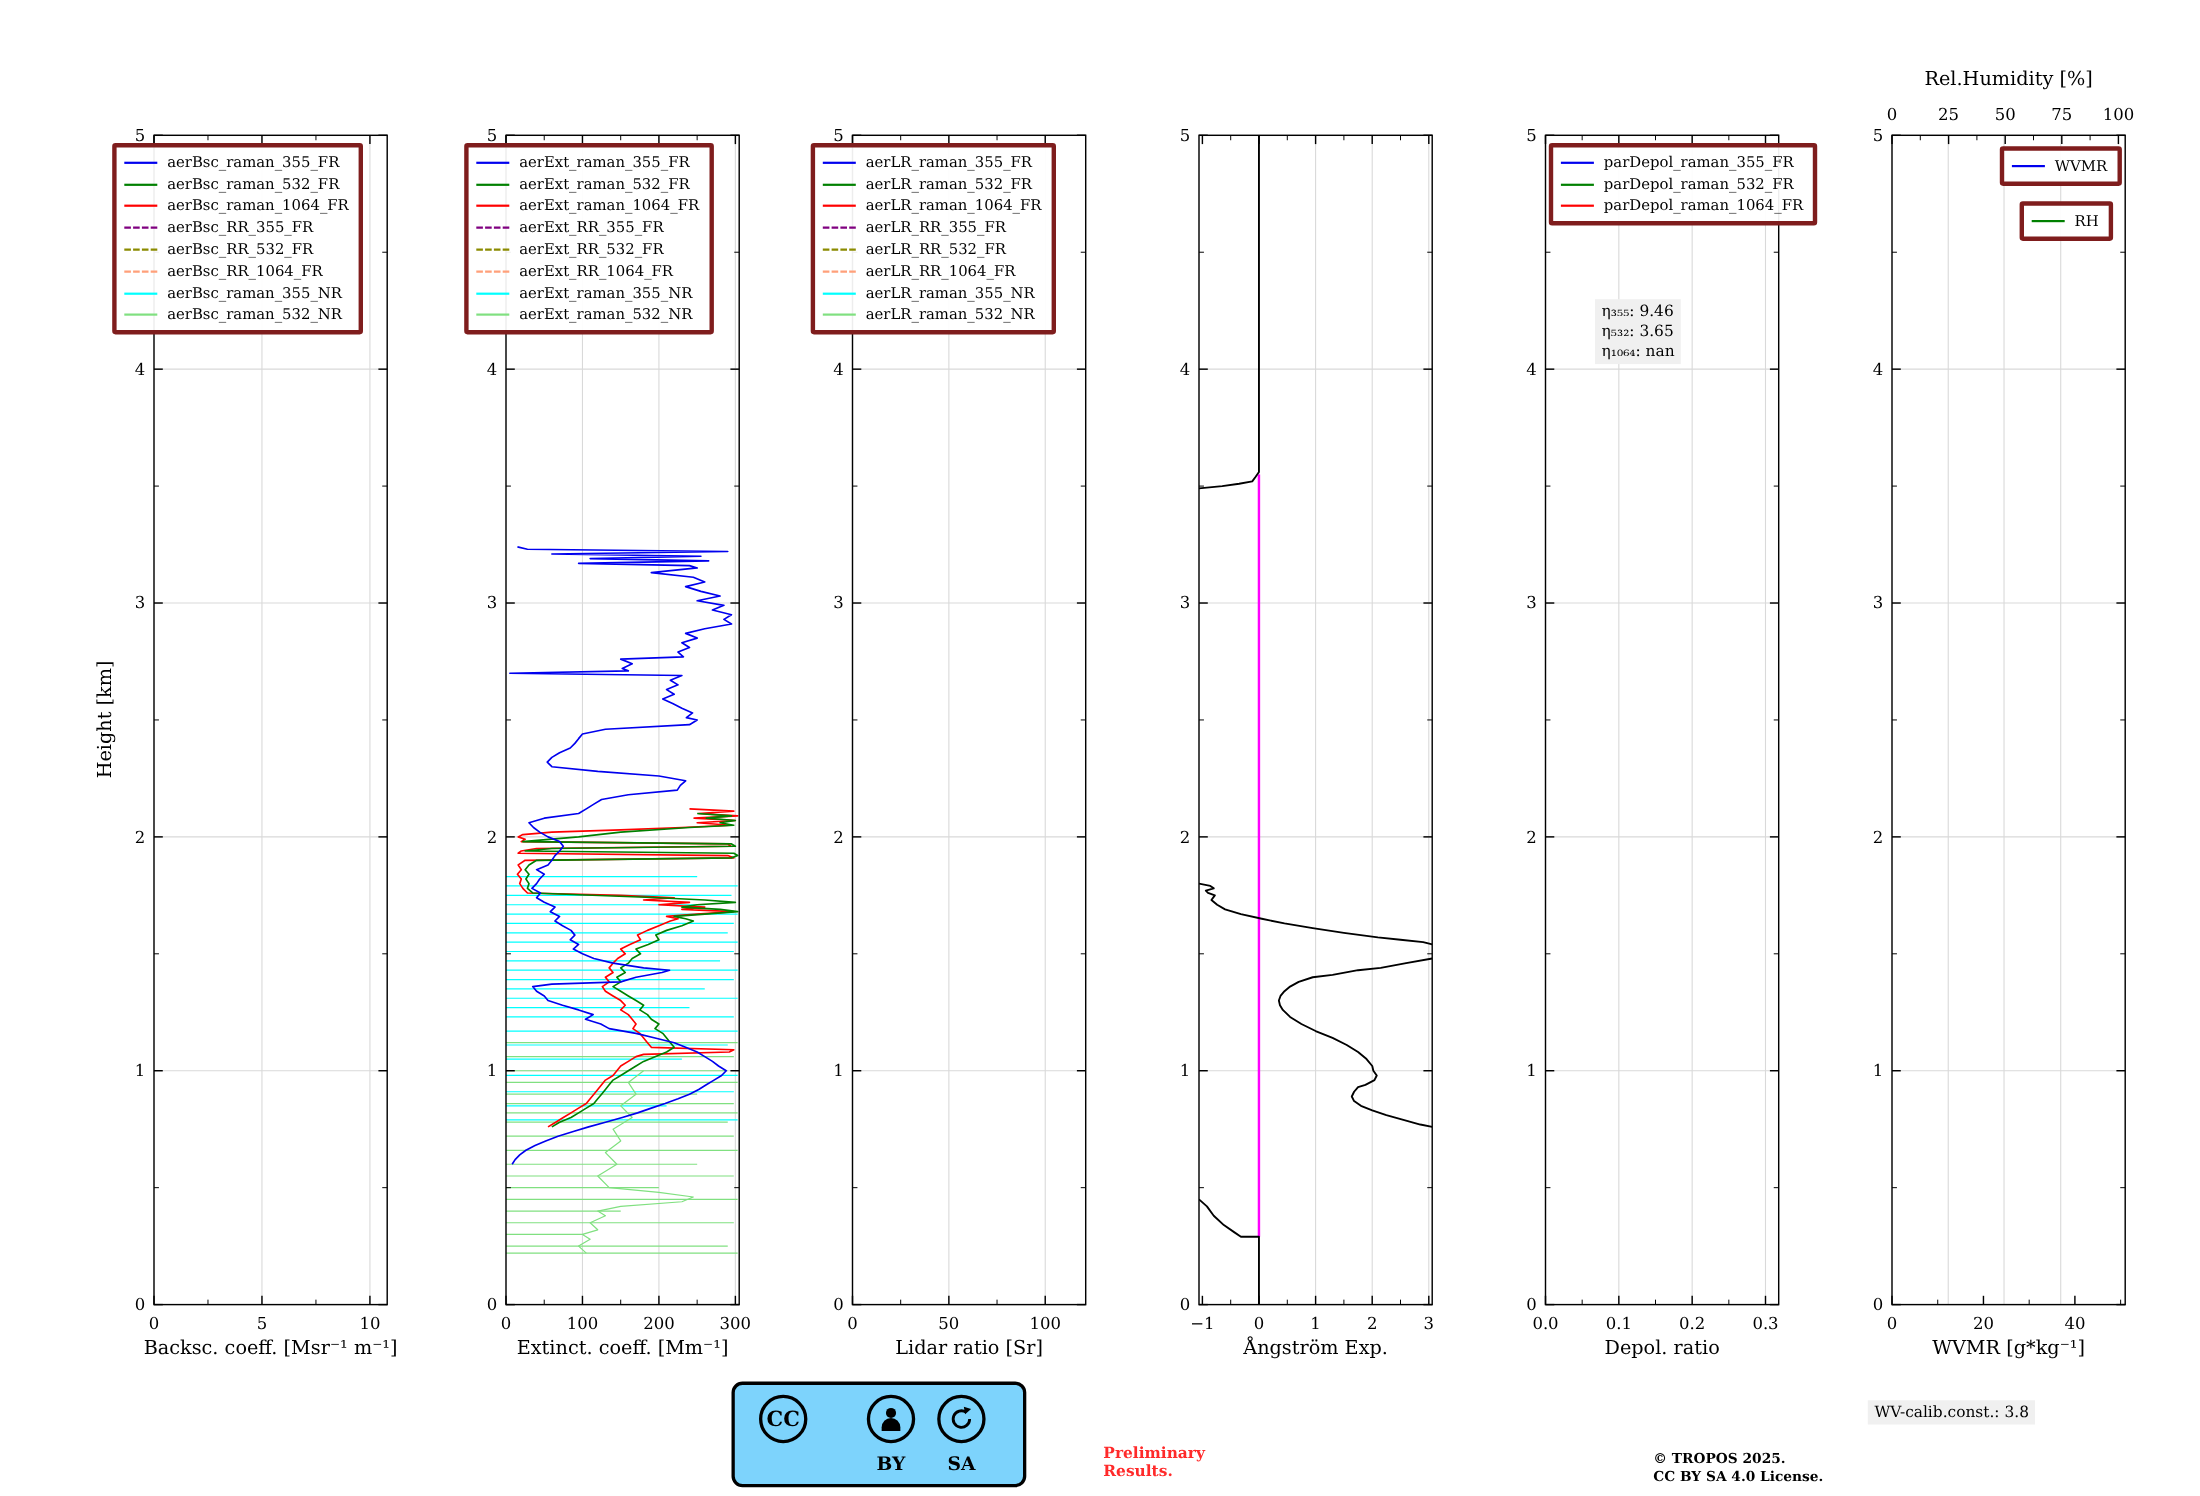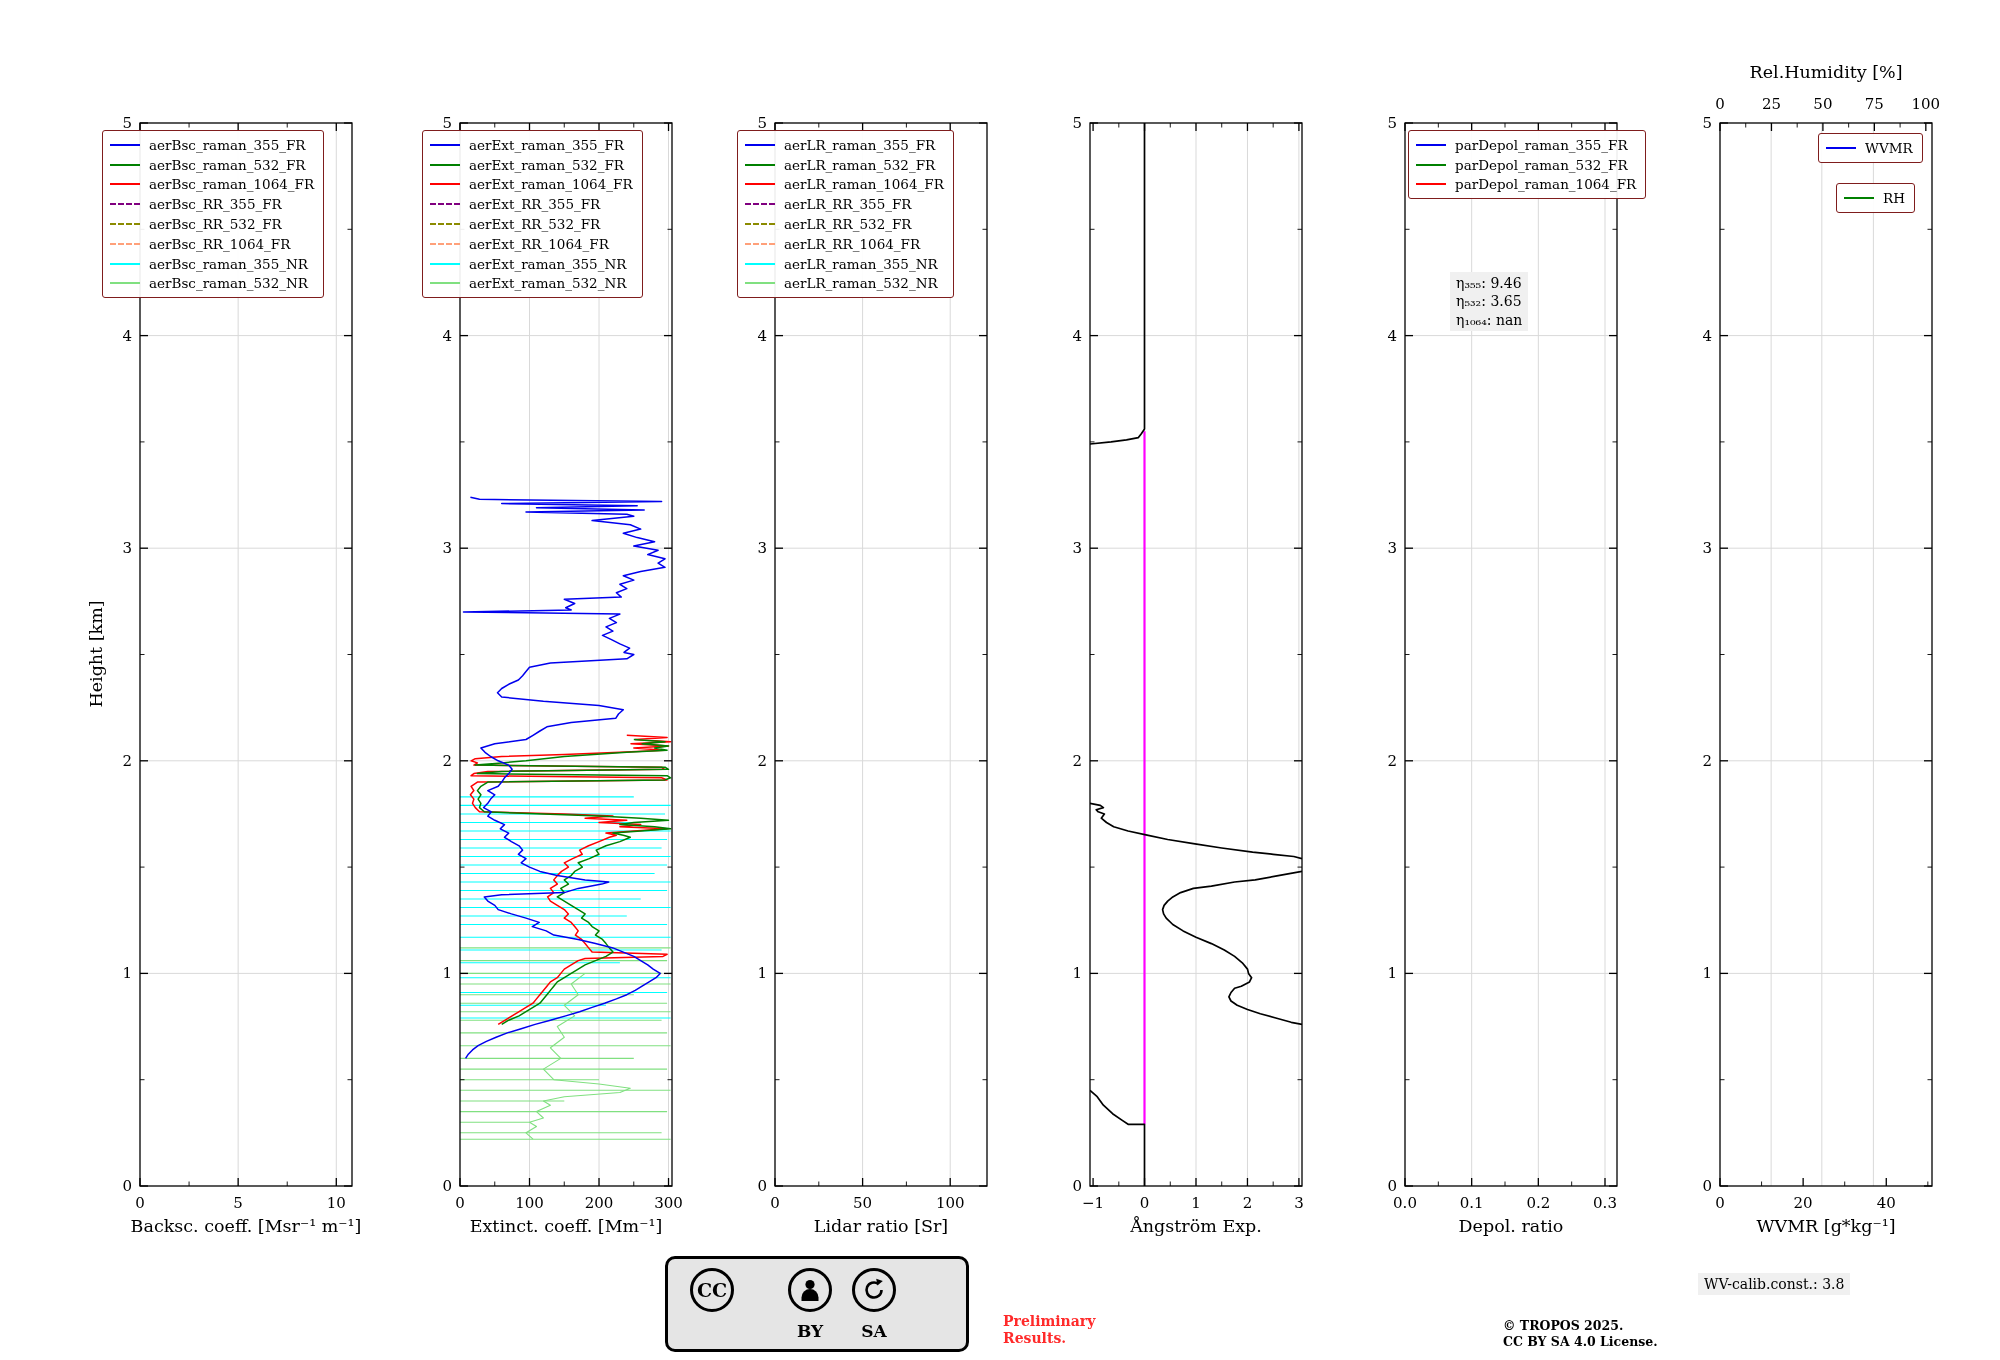--- a/index.html
+++ b/index.html
@@ -7,30 +7,30 @@
        font-family:"DejaVu Serif","Liberation Serif",serif;color:#000;overflow:hidden}
   .abs{position:absolute}
   .title{position:absolute;left:0;right:0;top:22px;text-align:center;font-size:21px}
   .ylab{position:absolute;left:96px;top:654px;transform:translate(-50%,-50%) rotate(-90deg);
         white-space:nowrap;font-size:17.5px}
   .tick{font-size:15px;white-space:nowrap}
   .xt{transform:translateX(-50%)}
   .yt{width:38px;text-align:right;transform:translateY(-50%)}
   .xlab{transform:translateX(-50%);font-size:17.5px;white-space:nowrap}
   .rhlab{position:absolute;left:1826px;top:62px;transform:translateX(-50%);font-size:17.5px;white-space:nowrap}
-  .lbox{position:absolute;background:rgba(255,255,255,.93);border:1px solid #7f1d1d;
+  .lbox{position:absolute;background:rgba(255,255,255,.93);border:4px solid #7f1d1d;
         border-radius:3px;padding:4px 9px 4px 7px;z-index:5}
   .lrow{display:flex;align-items:center;height:19.8px;white-space:nowrap}
   .samp{display:inline-block;width:30px;height:0;margin-right:9px;border-top:2px solid #000}
   .ltxt{font-size:13.5px}
   .note{position:absolute;background:#f0f0f0;font-size:14px;line-height:1.32;padding:2px 6px;white-space:nowrap}
   .prelim{position:absolute;left:1003px;top:1313px;color:#ff2a2a;font-weight:bold;
           font-size:14px;line-height:1.2}
   .tropos{position:absolute;left:1503px;top:1318px;font-weight:bold;font-size:12.5px;line-height:1.25}
-  .ccBadge{position:absolute;left:665px;top:1256px;width:304px;height:96px;background:#e5e5e5;
+  .ccBadge{position:absolute;left:665px;top:1256px;width:268px;height:96px;background:#7dd3fc;
            border:3px solid #000;border-radius:10px;box-sizing:border-box}
   .ccc{position:absolute;top:9px;width:44px;height:44px;border:3.5px solid #000;border-radius:50%;
        display:flex;align-items:center;justify-content:center;font-weight:bold;font-size:19px;box-sizing:border-box}
   .ccLbl{position:absolute;top:62px;font-weight:bold;font-size:17px;transform:translateX(-50%)}
   #labels{position:absolute;left:0;top:0;width:2000px;height:1360px;z-index:4;pointer-events:none}
   #plot{position:absolute;left:0;top:0;z-index:1}
 </style>
 </head>
 <body>
 

